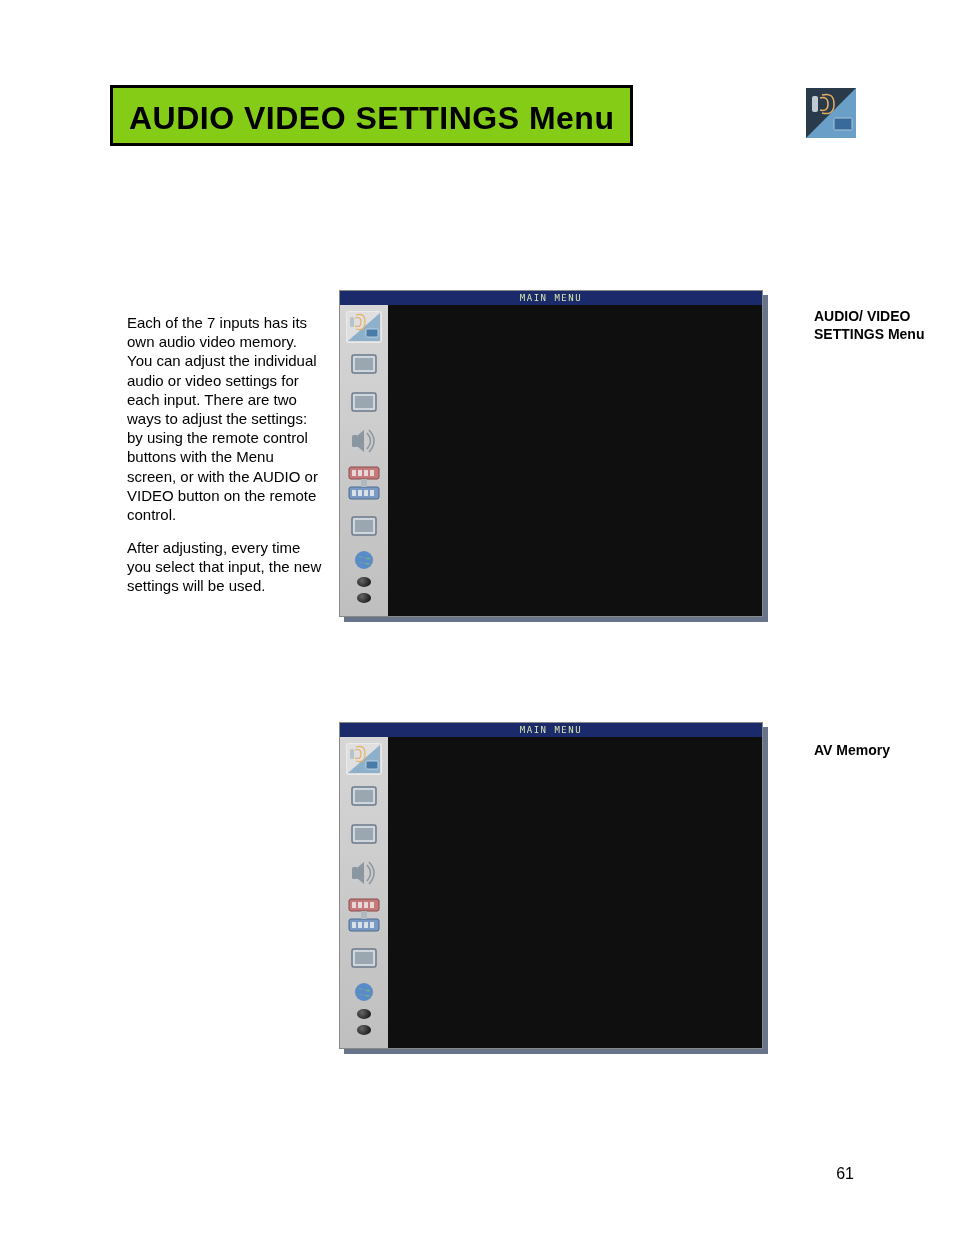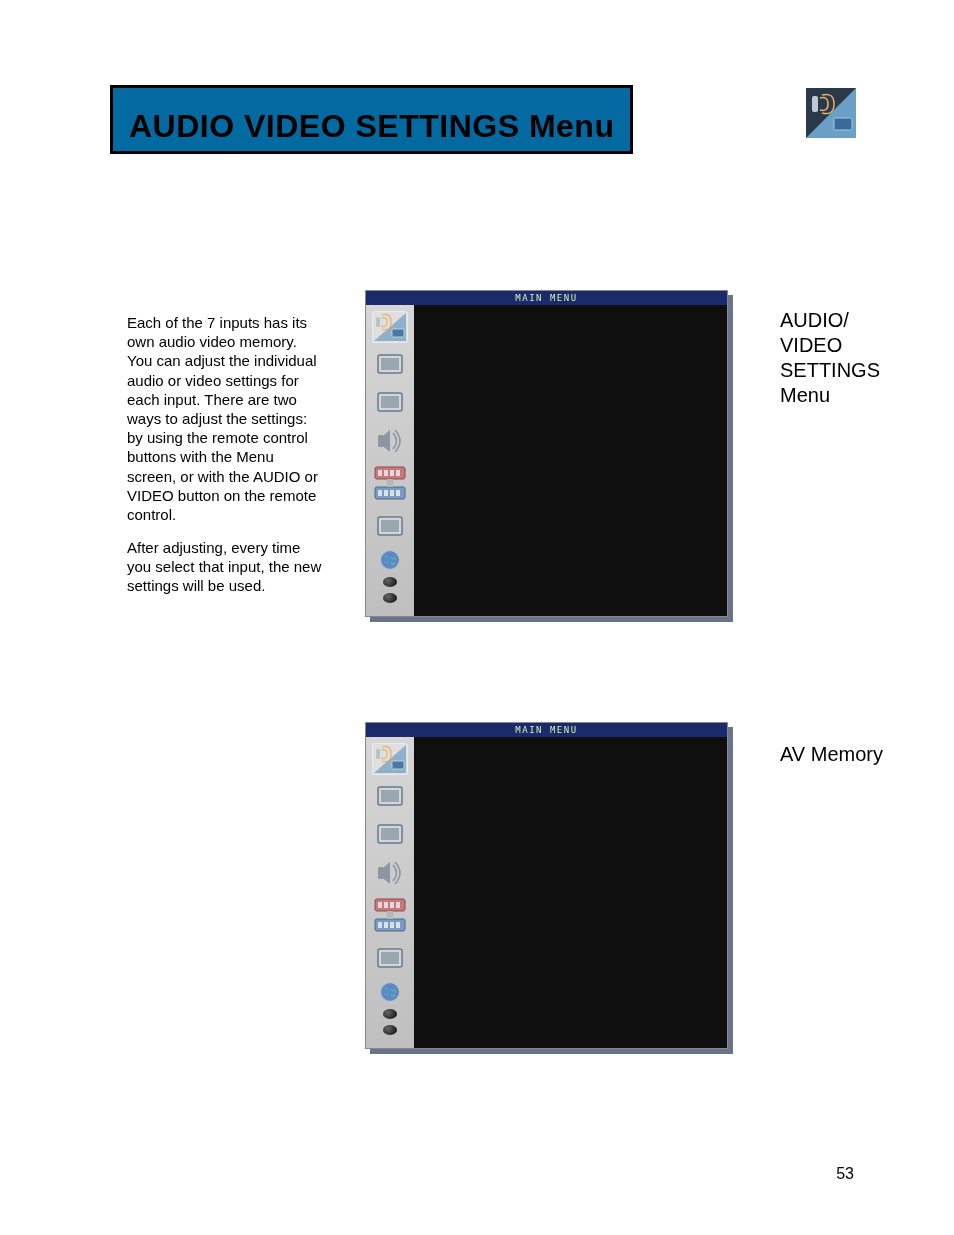--- a/index.html
+++ b/index.html
@@ -15,22 +15,22 @@
     position: relative;
     box-sizing: border-box;
   }
 
   
   .title-box {
     position: absolute;
     left: 110px;
     top: 85px;
     border: 3px solid #000;
-    padding: 20px 16px 6px 16px;
-    background: #0369a1;
+    padding: 12px 16px 6px 16px;
+    background: #84cc16;
   }
   .title-box h1 {
     margin: 0;
     font-size: 32px;
     font-weight: 700;
     letter-spacing: 0.5px;
   }
 
   
   .corner-logo {
@@ -46,32 +46,32 @@
     position: absolute;
     left: 127px;
     width: 210px;
     font-size: 15px;
     line-height: 1.28;
   }
   .left-col p { margin: 0 15px 14px 0; }
 
   .right-col {
     position: absolute;
-    left: 780px;
+    left: 814px;
     width: 120px;
-    font-size: 20px;
-    font-weight: 400;
+    font-size: 14px;
+    font-weight: 700;
     line-height: 1.25;
   }
 
   
   .osd {
     position: absolute;
-    left: 365px;
-    width: 363px;
+    left: 339px;
+    width: 424px;
     box-sizing: border-box;
   }
   .osd-shadow {
     position: absolute;
     right: -5px;
     bottom: -5px;
     top: 5px;
     left: 5px;
     background: #67748a;
   }
@@ -322,15 +322,15 @@
 
           <div class="icon-small-dot"></div>
           <div class="icon-small-dot"></div>
 
         </div>
         <div class="osd-content"></div>
       </div>
     </div>
   </div>
 
-  <div class="page-number">53</div>
+  <div class="page-number">61</div>
 
 </div>
 
 </body></html>

